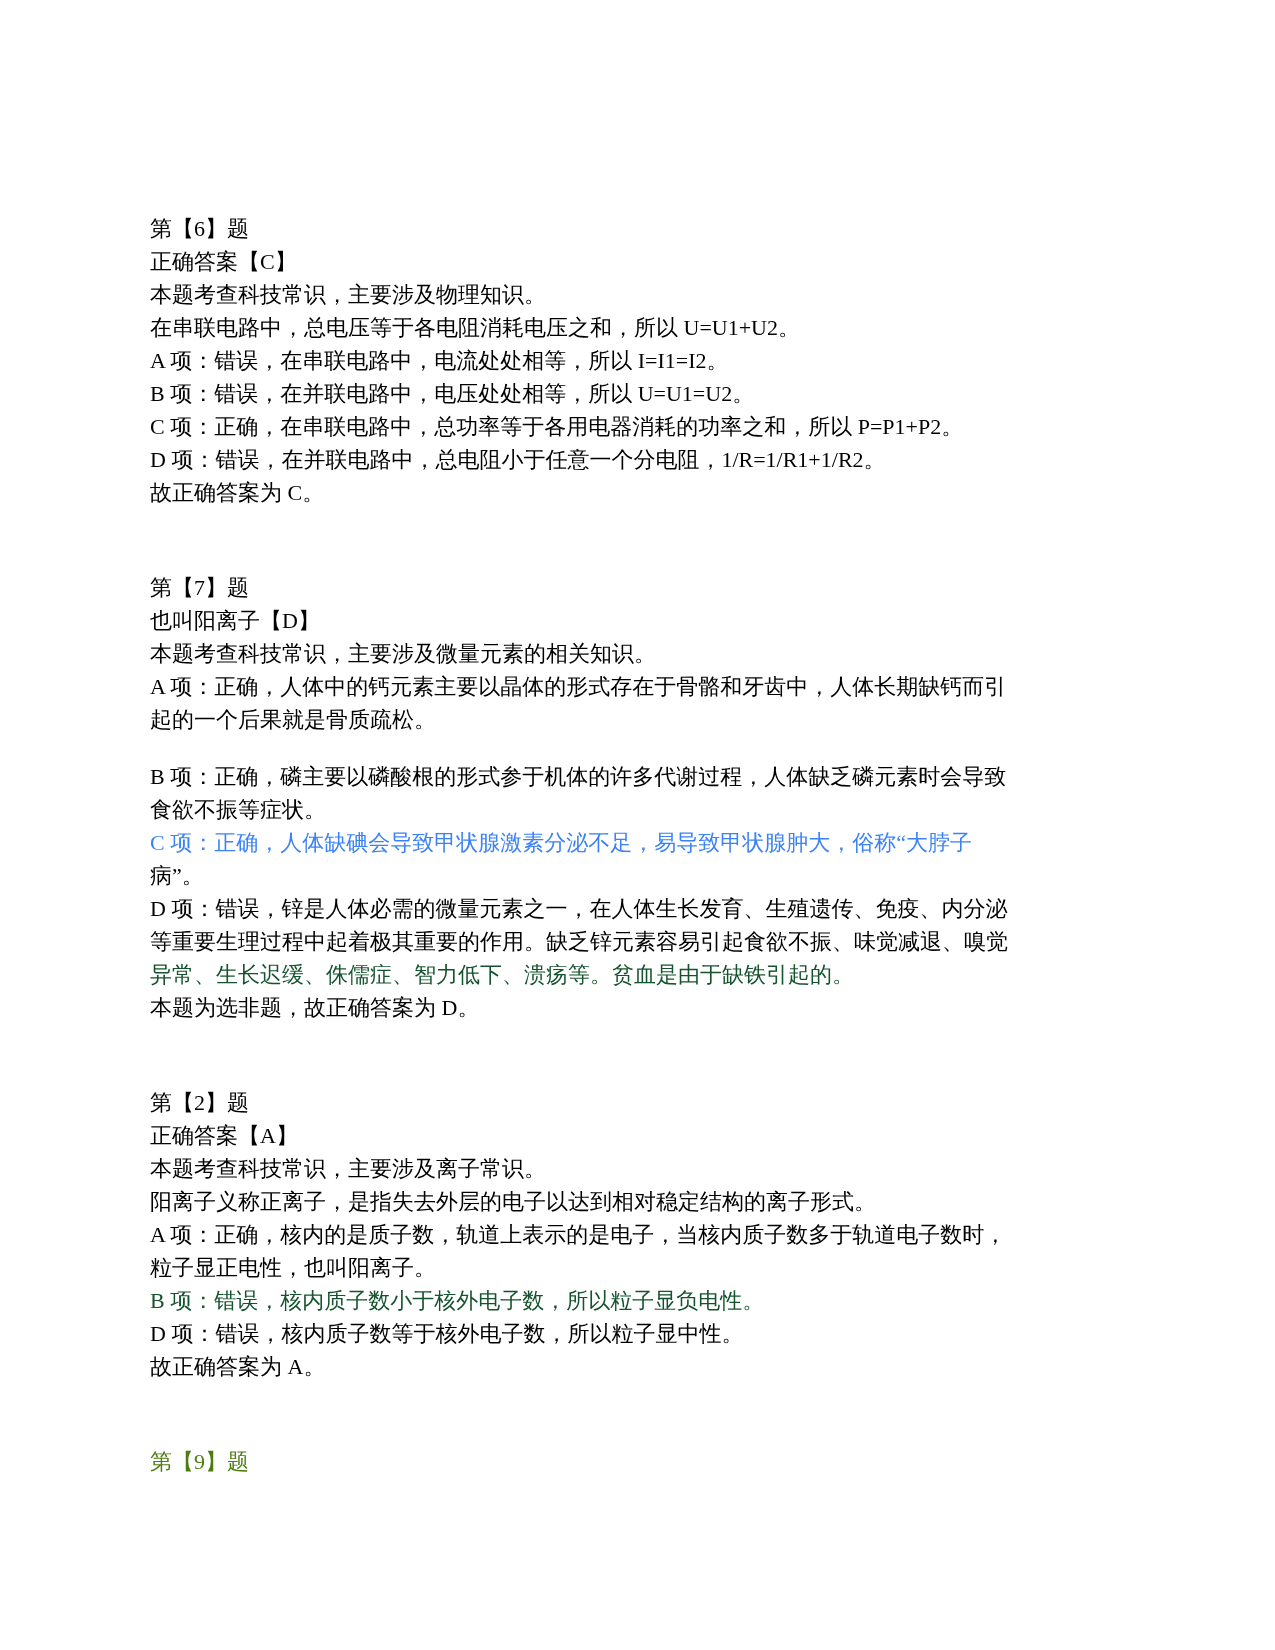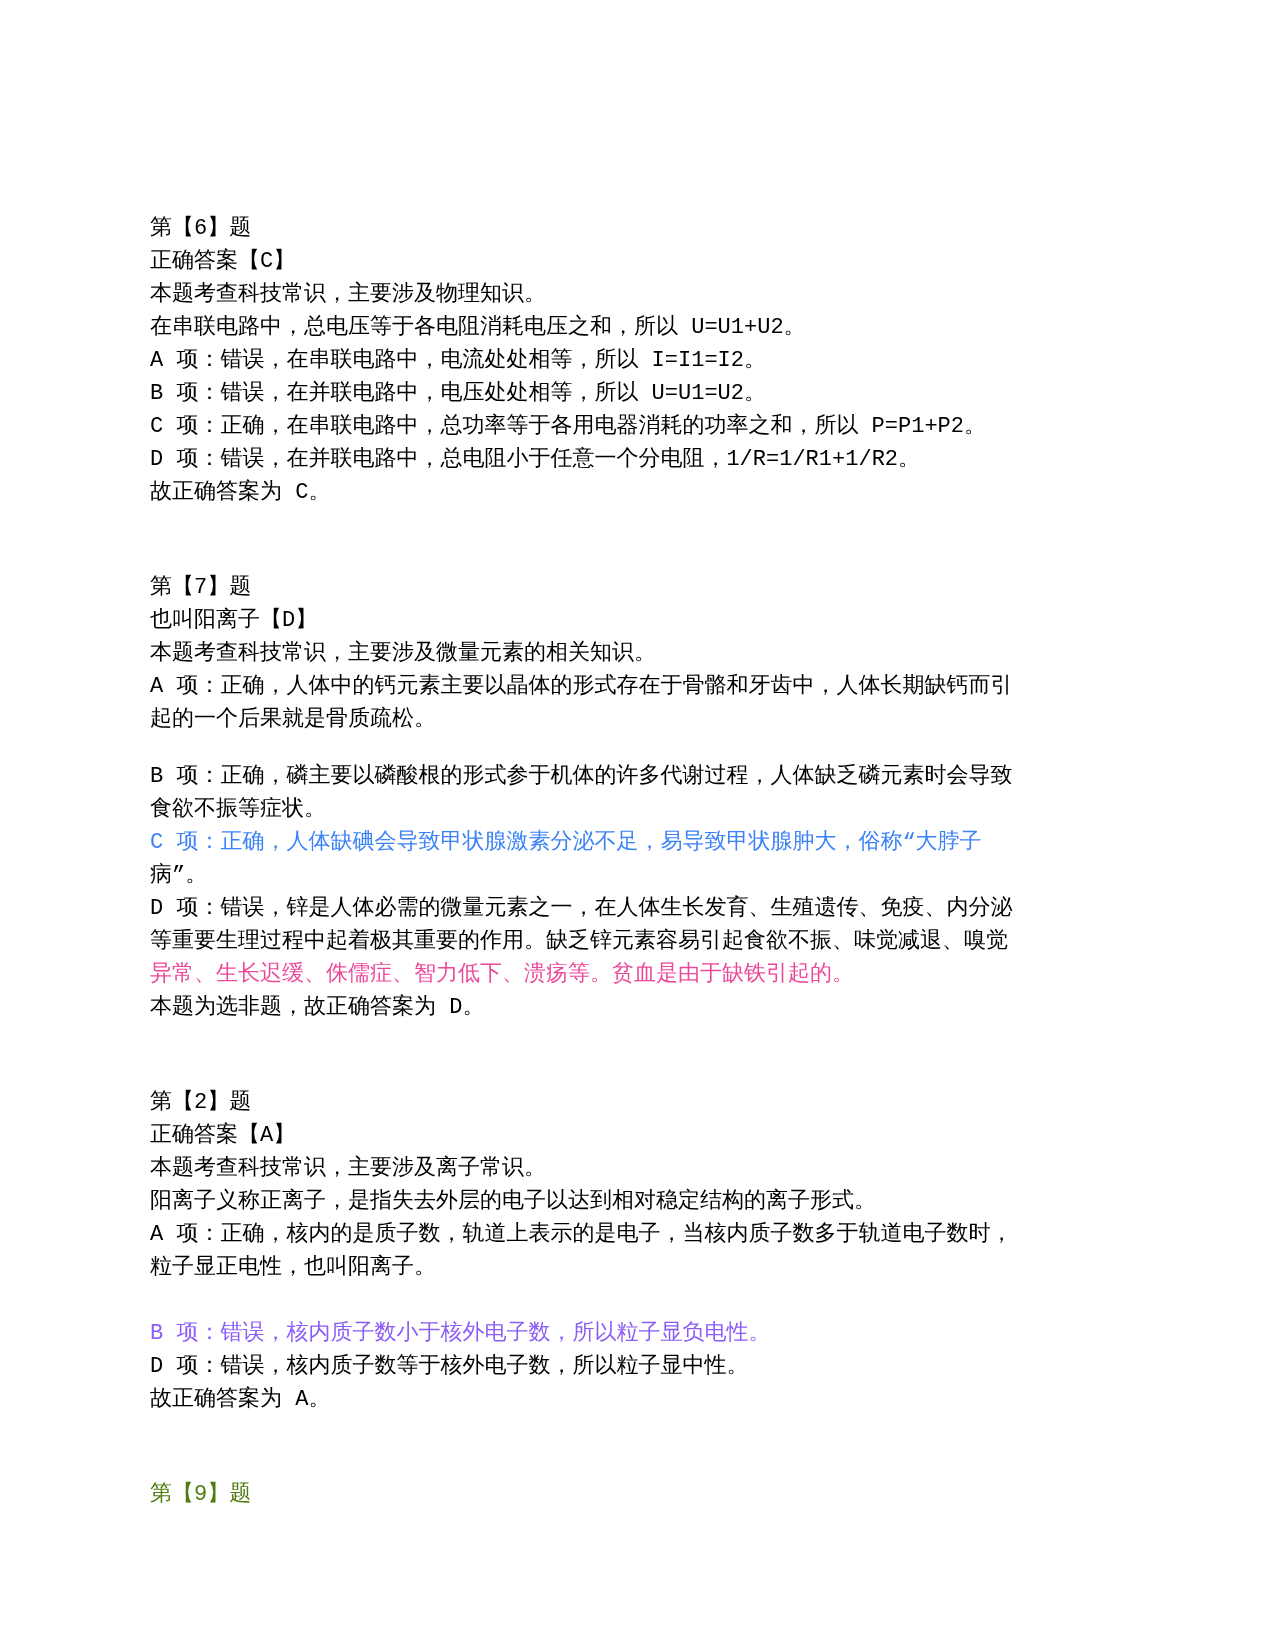--- a/index.html
+++ b/index.html
@@ -10,21 +10,21 @@
     width: 1275px;
     height: 1650px;
     background: #ffffff;
   }
   .page {
     position: relative;
     width: 1275px;
     height: 1650px;
     overflow: hidden;
     background: #ffffff;
-    font-family: Liberation Mono, monospace;
+    font-family: Liberation Serif, serif;
   }
   .content {
     position: absolute;
     left: 150px;
     top: 212px;
     width: 945px;
   }
   .section {
     margin: 0 0 62px 0;
   }
@@ -64,32 +64,32 @@
       <div class="line" style="color: rgb(0, 0, 0);">也叫阳离子【D】</div>
       <div class="line" style="color: rgb(0, 0, 0);">本题考查科技常识，主要涉及微量元素的相关知识。</div>
       <div class="line" style="color: rgb(0, 0, 0);">A 项：正确，人体中的钙元素主要以晶体的形式存在于骨骼和牙齿中，人体长期缺钙而引</div>
       <div class="line" style="color: rgb(0, 0, 0);">起的一个后果就是骨质疏松。</div>
       <div class="line" style="color: rgb(0, 0, 0); margin-top: 24px;">B 项：正确，磷主要以磷酸根的形式参于机体的许多代谢过程，人体缺乏磷元素时会导致</div>
       <div class="line" style="color: rgb(0, 0, 0);">食欲不振等症状。</div>
       <div class="line" style="color: #3b82f6;">C 项：正确，人体缺碘会导致甲状腺激素分泌不足，易导致甲状腺肿大，俗称“大脖子</div>
       <div class="line" style="color: rgb(0, 0, 0);">病”。</div>
       <div class="line" style="color: rgb(0, 0, 0);">D 项：错误，锌是人体必需的微量元素之一，在人体生长发育、生殖遗传、免疫、内分泌</div>
       <div class="line" style="color: rgb(0, 0, 0);">等重要生理过程中起着极其重要的作用。缺乏锌元素容易引起食欲不振、味觉减退、嗅觉</div>
-      <div class="line" style="color: #ec4899;">异常、生长迟缓、侏儒症、智力低下、溃疡等。贫血是由于缺铁引起的。</div>
+      <div class="line" style="color: #14532d;">异常、生长迟缓、侏儒症、智力低下、溃疡等。贫血是由于缺铁引起的。</div>
       <div class="line" style="color: rgb(0, 0, 0);">本题为选非题，故正确答案为 D。</div>
     </div>
 
     <div class="section">
       <div class="line header" style="color: rgb(0, 0, 0);">第【2】题</div>
       <div class="line" style="color: rgb(0, 0, 0);">正确答案【A】</div>
       <div class="line" style="color: rgb(0, 0, 0);">本题考查科技常识，主要涉及离子常识。</div>
       <div class="line" style="color: rgb(0, 0, 0);">阳离子义称正离子，是指失去外层的电子以达到相对稳定结构的离子形式。</div>
       <div class="line" style="color: rgb(0, 0, 0);">A 项：正确，核内的是质子数，轨道上表示的是电子，当核内质子数多于轨道电子数时，</div>
       <div class="line" style="color: rgb(0, 0, 0);">粒子显正电性，也叫阳离子。</div>
-      <div class="line" style="color: #8b5cf6; margin-top: 33px;">B 项：错误，核内质子数小于核外电子数，所以粒子显负电性。</div>
+      <div class="line" style="color: #14532d;">B 项：错误，核内质子数小于核外电子数，所以粒子显负电性。</div>
       <div class="line" style="color: rgb(0, 0, 0);">D 项：错误，核内质子数等于核外电子数，所以粒子显中性。</div>
       <div class="line" style="color: rgb(0, 0, 0);">故正确答案为 A。</div>
     </div>
 
     <div class="section">
       <div class="line header" style="color: #4d7c0f;">第【9】题</div>
     </div>
 
   </div>
 </div>

